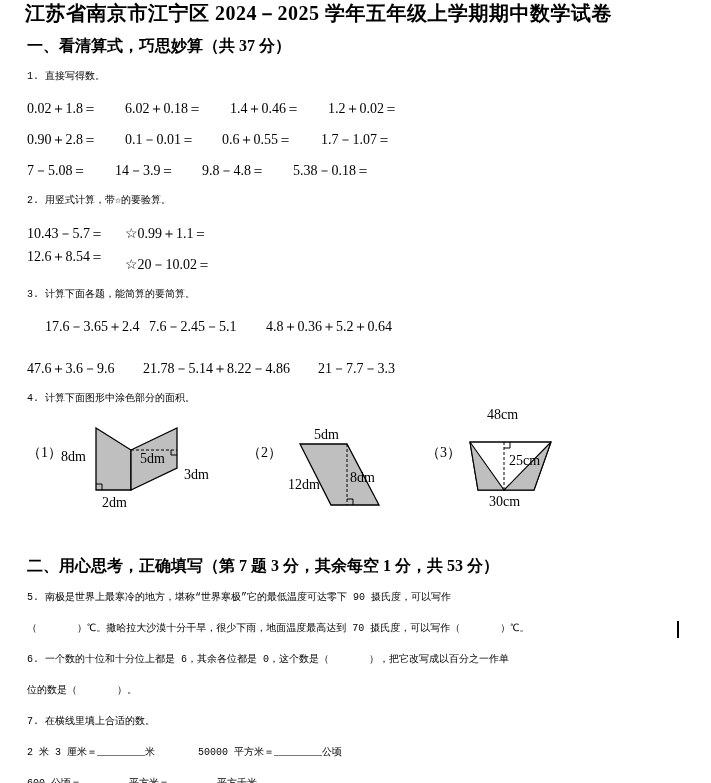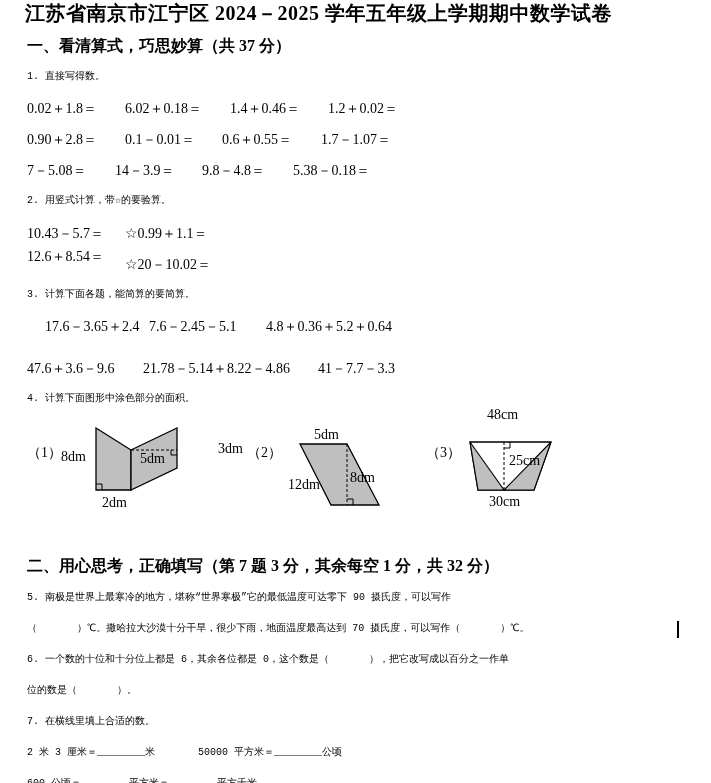--- a/index.html
+++ b/index.html
@@ -42,21 +42,21 @@
 <div class="abs m" style="left:125px;top:225px;">☆0.99＋1.1＝</div>
 <div class="abs m" style="left:27px;top:248px;">12.6＋8.54＝</div>
 <div class="abs m" style="left:125px;top:256px;">☆20－10.02＝</div>
 
 <div class="abs q" style="left:27px;top:287px;">3. 计算下面各题，能简算的要简算。</div>
 <div class="abs m" style="left:27px;top:318px;margin-left:18px;">17.6－3.65＋2.4</div>
 <div class="abs m" style="left:149px;top:318px;">7.6－2.45－5.1</div>
 <div class="abs m" style="left:266px;top:318px;">4.8＋0.36＋5.2＋0.64</div>
 <div class="abs m" style="left:27px;top:360px;">47.6＋3.6－9.6</div>
 <div class="abs m" style="left:143px;top:360px;">21.78－5.14＋8.22－4.86</div>
-<div class="abs m" style="left:318px;top:360px;">41－7.7－3.3</div>
+<div class="abs m" style="left:318px;top:360px;">21－7.7－3.3</div>
 
 <div class="abs q" style="left:27px;top:391px;">4. 计算下面图形中涂色部分的面积。</div>
 
 <svg width="711" height="783">
 
   <g>
     <polygon points="96,428 131,450 131,490 96,490" fill="#bfbfbf" stroke="#000" stroke-width="1.3"></polygon>
     <polygon points="131,450 177,428 177,468 131,490" fill="#bfbfbf" stroke="#000" stroke-width="1.3"></polygon>
     <line x1="131" y1="450" x2="177" y2="450" stroke="#000" stroke-width="1" stroke-dasharray="3,2"></line>
     <polyline points="171,450 171,455 177,455" fill="none" stroke="#000" stroke-width="1"></polyline>
@@ -74,34 +74,34 @@
     <polygon points="470,442 504,490 478,490" fill="#bfbfbf" stroke="#000" stroke-width="1.1"></polygon>
     <polygon points="551,442 534,490 504,490" fill="#bfbfbf" stroke="#000" stroke-width="1.1"></polygon>
     <line x1="504" y1="442" x2="504" y2="490" stroke="#000" stroke-width="1" stroke-dasharray="3,2"></line>
     <polyline points="504,448 510,448 510,442" fill="none" stroke="#000" stroke-width="1"></polyline>
   </g>
 </svg>
 
 <div class="abs lbl" style="left:27px;top:444px;">（1）</div>
 <div class="abs lbl" style="left:61px;top:449px;">8dm</div>
 <div class="abs lbl" style="left:140px;top:451px;">5dm</div>
-<div class="abs lbl" style="left:184px;top:441px;margin-left:34px;">3dm</div>
+<div class="abs lbl" style="left:184px;top:467px;">3dm</div>
 <div class="abs lbl" style="left:102px;top:495px;">2dm</div>
 
 <div class="abs lbl" style="left:247px;top:444px;">（2）</div>
 <div class="abs lbl" style="left:314px;top:427px;">5dm</div>
 <div class="abs lbl" style="left:288px;top:477px;text-align:center;">12dm</div>
 <div class="abs lbl" style="left:350px;top:470px;">8dm</div>
 
 <div class="abs lbl" style="left:426px;top:444px;">（3）</div>
 <div class="abs lbl" style="left:487px;top:407px;text-align:right;">48cm</div>
 <div class="abs lbl" style="left:509px;top:453px;">25cm</div>
 <div class="abs lbl" style="left:489px;top:494px;">30cm</div>
 
-<div class="abs sec" style="left:27px;top:556px;">二、用心思考，正确填写（第 7 题 3 分，其余每空 1 分，共 32 分）</div>
+<div class="abs sec" style="left:27px;top:556px;">二、用心思考，正确填写（第 7 题 3 分，其余每空 1 分，共 53 分）</div>
 
 <div class="abs q" style="left:27px;top:590px;">5. 南极是世界上最寒冷的地方，堪称“世界寒极”它的最低温度可达零下 90 摄氏度，可以写作</div>
 <div class="abs q" style="left:27px;top:621px;">（　　　　）℃。撒哈拉大沙漠十分干旱，很少下雨，地面温度最高达到 70 摄氏度，可以写作（　　　　）℃。</div>
 <div class="cursor"></div>
 
 <div class="abs q" style="left:27px;top:652px;">6. 一个数的十位和十分位上都是 6，其余各位都是 0，这个数是（　　　　），把它改写成以百分之一作单</div>
 <div class="abs q" style="left:27px;top:683px;">位的数是（　　　　）。</div>
 
 <div class="abs q" style="left:27px;top:714px;">7. 在横线里填上合适的数。</div>
 <div class="abs q" style="left:27px;top:745px;">2 米 3 厘米＝________米</div>

